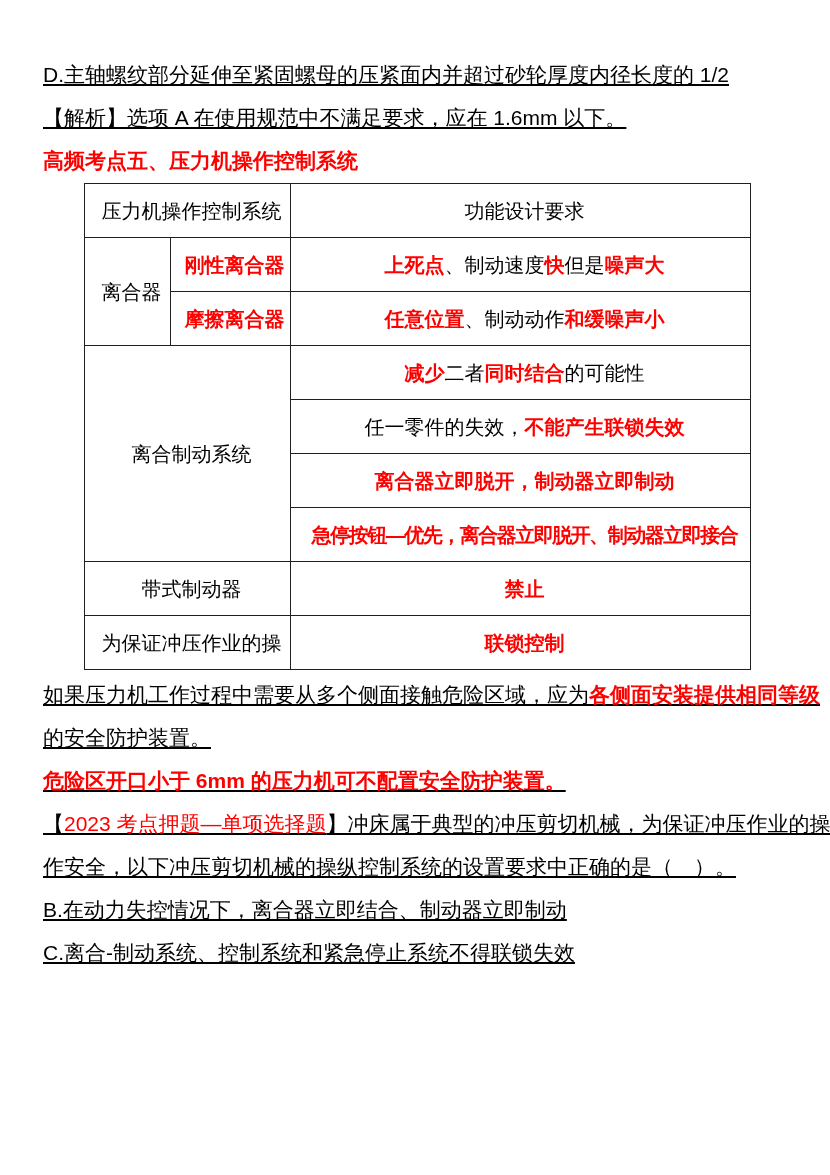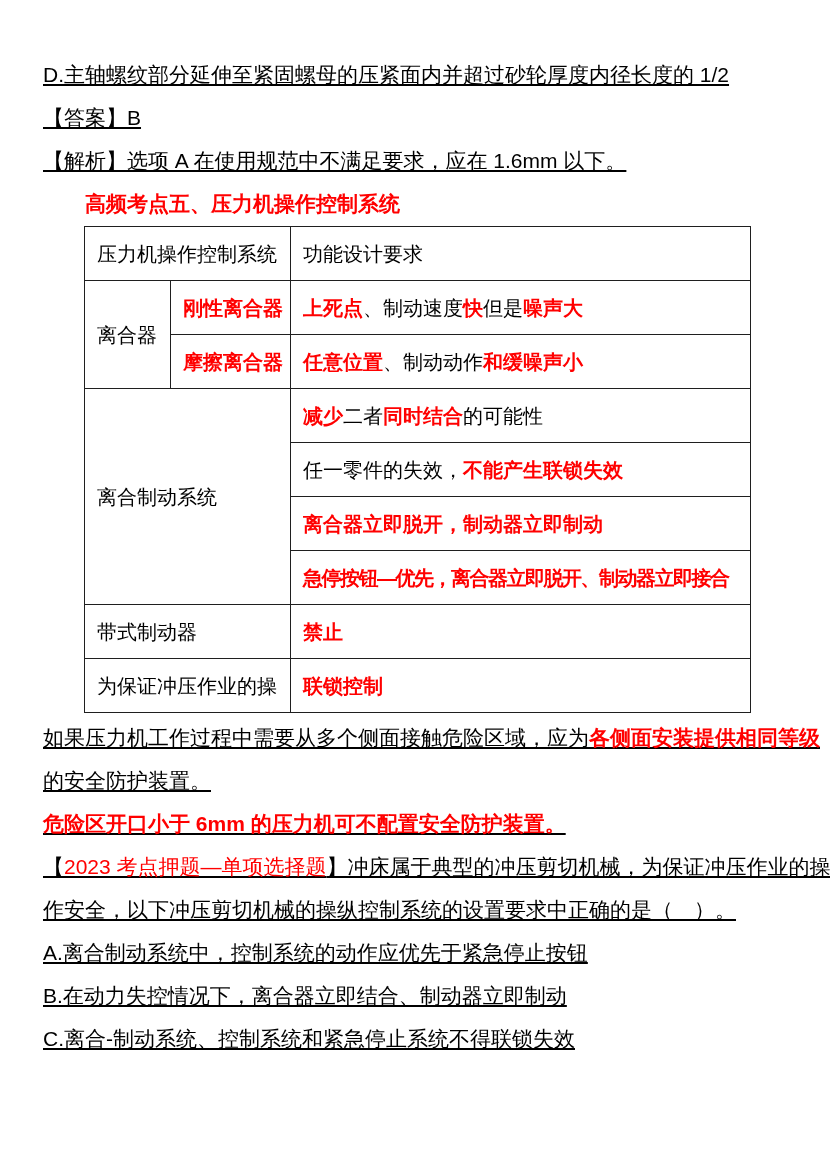--- a/index.html
+++ b/index.html
@@ -9,45 +9,44 @@
     width: 830px; height: 1175px; overflow: hidden;
     font-family: "Liberation Sans", sans-serif;
     color: var(--ink);
   }
   .page { padding: 53px 30px 0 43px; }
   .line {
     font-size: 21px; line-height: 43px; white-space: nowrap; text-decoration: underline;
   }
   .heading {
     font-size: 21px; line-height: 43px; font-weight: 700;
-    color: var(--red); white-space: nowrap; margin-left: 42px;
+    color: var(--red); white-space: nowrap;
   }
   table.ctl {
     border-collapse: collapse; table-layout: fixed;
     width: 666px; margin: 1px 0 3px 41px;
   }
   table.ctl td {
     border: 1px solid var(--line);
     height: 54px; vertical-align: middle;
     padding: 0 4px 0 12px;
     font-size: 20px; line-height: 24px;
-    white-space: nowrap; overflow: hidden;
+    white-space: nowrap; overflow: hidden; text-align: center;
   }
   td.tight { letter-spacing: -1.5px; }
   .seg-k  { color: var(--ink); }
   .seg-r  { color: var(--red); }
   .seg-rb { color: var(--red); font-weight: 700; }
 </style>
 </head>
 <body>
 
 <div class="page">
 
   <p class="line">D.主轴螺纹部分延伸至紧固螺母的压紧面内并超过砂轮厚度内径长度的 1/2</p>
-  <p class="line">【答案】B</p>
   <p class="line">【解析】选项 A 在使用规范中不满足要求，应在 1.6mm 以下。</p>
 
   <h2 class="heading">高频考点五、压力机操作控制系统</h2>
 
   <table class="ctl">
     <colgroup>
       <col style="width:86px">
       <col style="width:120px">
       <col style="width:460px">
     </colgroup>
@@ -88,17 +87,16 @@
       </tr>
     </tbody>
   </table>
 
   <p class="line"><span class="seg-k">如果压力机工作过程中需要从多个侧面接触危险区域，应为</span><span class="seg-rb">各侧面安装提供相同等级</span></p>
   <p class="line"><span class="seg-k">的安全防护装置。</span></p>
   <p class="line"><span class="seg-rb">危险区开口小于 6mm 的压力机可不配置安全防护装置。</span></p>
 
   <p class="line"><span class="seg-k">【</span><span class="seg-r">2023 考点押题—单项选择题</span><span class="seg-k">】冲床属于典型的冲压剪切机械，为保证冲压作业的操</span></p>
   <p class="line"><span class="seg-k">作安全，以下冲压剪切机械的操纵控制系统的设置要求中正确的是（　）。</span></p>
-  <p class="line">A.离合制动系统中，控制系统的动作应优先于紧急停止按钮</p>
   <p class="line">B.在动力失控情况下，离合器立即结合、制动器立即制动</p>
   <p class="line">C.离合-制动系统、控制系统和紧急停止系统不得联锁失效</p>
 
 </div>
 
 </body></html>

